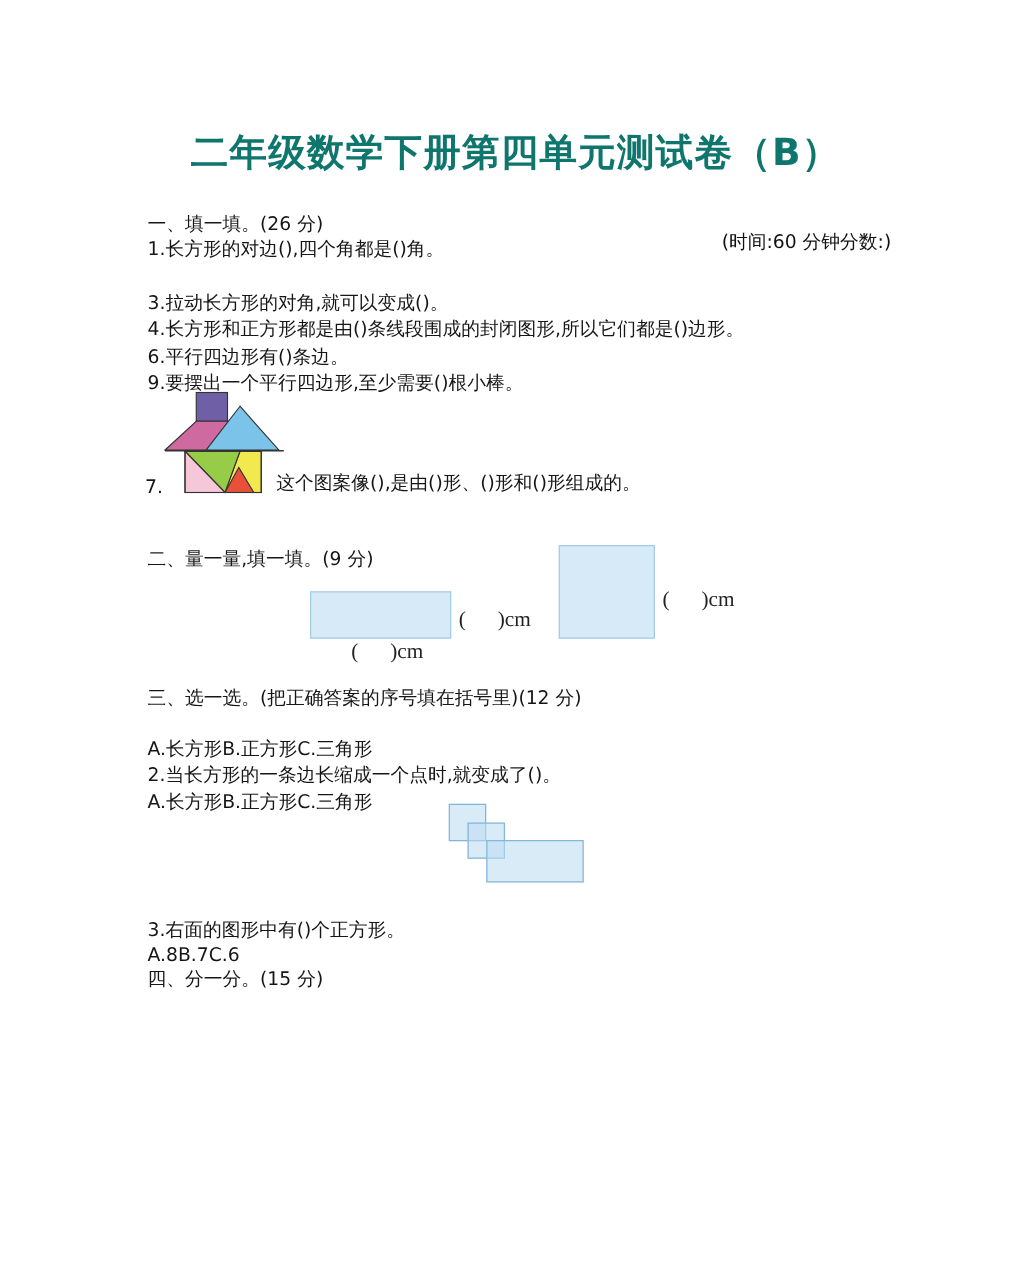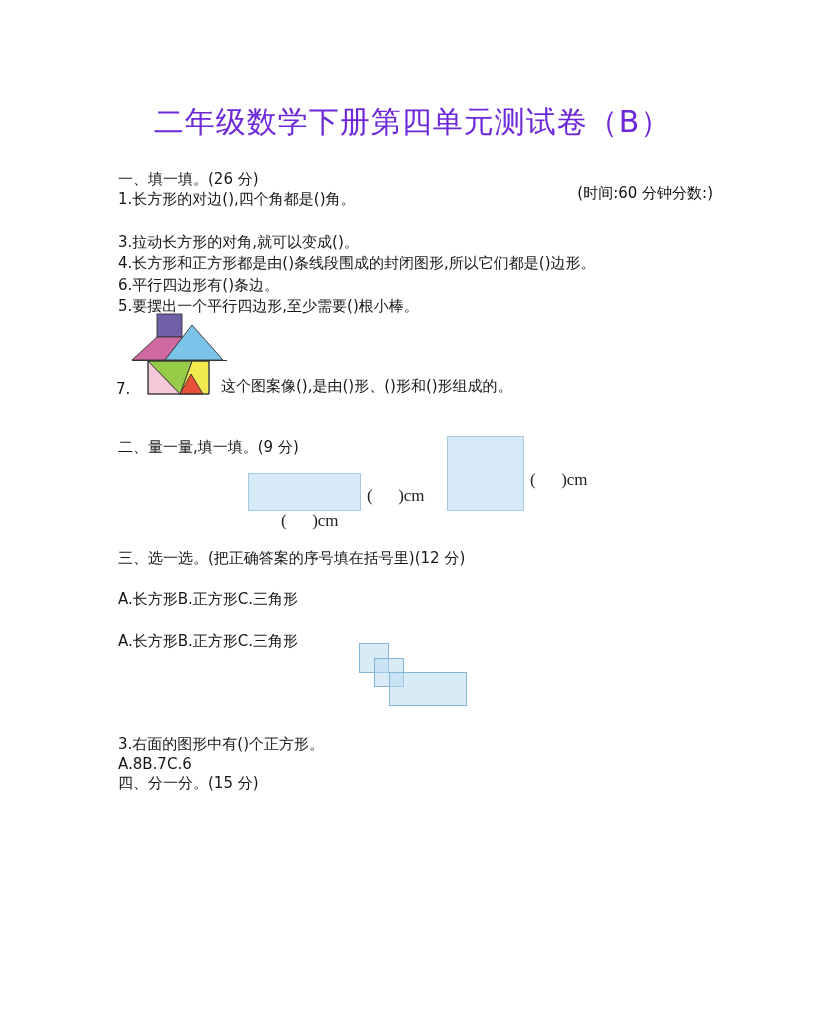--- a/index.html
+++ b/index.html
@@ -9,23 +9,23 @@
     background:#ffffff;
     font-family:"DejaVu Sans","Liberation Sans",sans-serif;
     color:#1c1c1c;
     overflow:hidden;
   }
   .abs{position:absolute;}
   .title{
     left:0;right:0;top:102px;
     text-align:center;
     font-size:30px;
-    font-weight:400;
+    font-weight:700;
     letter-spacing:1px;
-    color:#6d28d9;
+    color:#0f766e;
   }
   .meta{
     top:148px;right:112px;
     font-size:15px;
     color:#111;
     margin-top:36px;
   }
   .line{
     left:118px;
     font-size:15px;
@@ -56,21 +56,21 @@
 <div class="page">
 
   <div class="abs title">二年级数学下册第四单元测试卷（B）</div>
   <div class="abs meta">(时间:60 分钟分数:)</div>
 
   <div class="abs line" style="top:170px">一、填一填。(26 分)</div>
   <div class="abs line" style="top:190px">1.长方形的对边(),四个角都是()角。</div>
   <div class="abs line" style="top:233px">3.拉动长方形的对角,就可以变成()。</div>
   <div class="abs line" style="top:254px">4.长方形和正方形都是由()条线段围成的封闭图形,所以它们都是()边形。</div>
   <div class="abs line" style="top:276px">6.平行四边形有()条边。</div>
-  <div class="abs line" style="top:297px">5.要摆出一个平行四边形,至少需要()根小棒。</div>
+  <div class="abs line" style="top:297px">9.要摆出一个平行四边形,至少需要()根小棒。</div>
 
   <div class="abs line" style="left:116px;top:380px">7.</div>
   <svg class="abs" style="left:127px;top:309px" width="102" height="92" viewBox="0 0 102 92">
 
     <rect x="30" y="5" width="25" height="23" stroke="#333" stroke-width="0.9" fill="#6f5fa6"></rect>
 
     <polygon points="65,52 82,52 82,85 53,85" stroke="#333" stroke-width="0.9" fill="#f2e94e"></polygon>
     <polygon points="64,65 53,85 76,85" stroke="#333" stroke-width="0.9" fill="#e8503a"></polygon>
     <polygon points="21,52 65,52 53,85" stroke="#333" stroke-width="0.9" fill="#96cc47"></polygon>
     <polygon points="21,52 21,85 53,85" stroke="#333" stroke-width="0.9" fill="#f6c6d9"></polygon>
@@ -84,20 +84,21 @@
 
   <div class="abs line" style="top:438px">二、量一量,填一填。(9 分)</div>
   <div class="abs measure-shape" style="left:248px;top:473px;width:113px;height:38px"></div>
   <div class="abs cmlabel" style="left:367px;top:486px">(      )cm</div>
   <div class="abs cmlabel" style="left:281px;top:511px">(      )cm</div>
   <div class="abs measure-shape" style="left:447px;top:436px;width:77px;height:75px"></div>
   <div class="abs cmlabel" style="left:530px;top:470px">(      )cm</div>
 
   <div class="abs line" style="top:549px">三、选一选。(把正确答案的序号填在括号里)(12 分)</div>
   <div class="abs line" style="top:590px">A.长方形B.正方形C.三角形</div>
+  <div class="abs line" style="top:611px">2.当长方形的一条边长缩成一个点时,就变成了()。</div>
   <div class="abs line" style="top:632px">A.长方形B.正方形C.三角形</div>
 
   <div class="abs overlap-shape" style="left:359px;top:643px;width:30px;height:30px"></div>
   <div class="abs overlap-shape" style="left:374px;top:658px;width:30px;height:29px"></div>
   <div class="abs overlap-shape" style="left:389px;top:672px;width:78px;height:34px"></div>
 
   <div class="abs line" style="top:735px">3.右面的图形中有()个正方形。</div>
   <div class="abs line" style="top:755px">A.8B.7C.6</div>
 
   <div class="abs line" style="top:774px">四、分一分。(15 分)</div>

